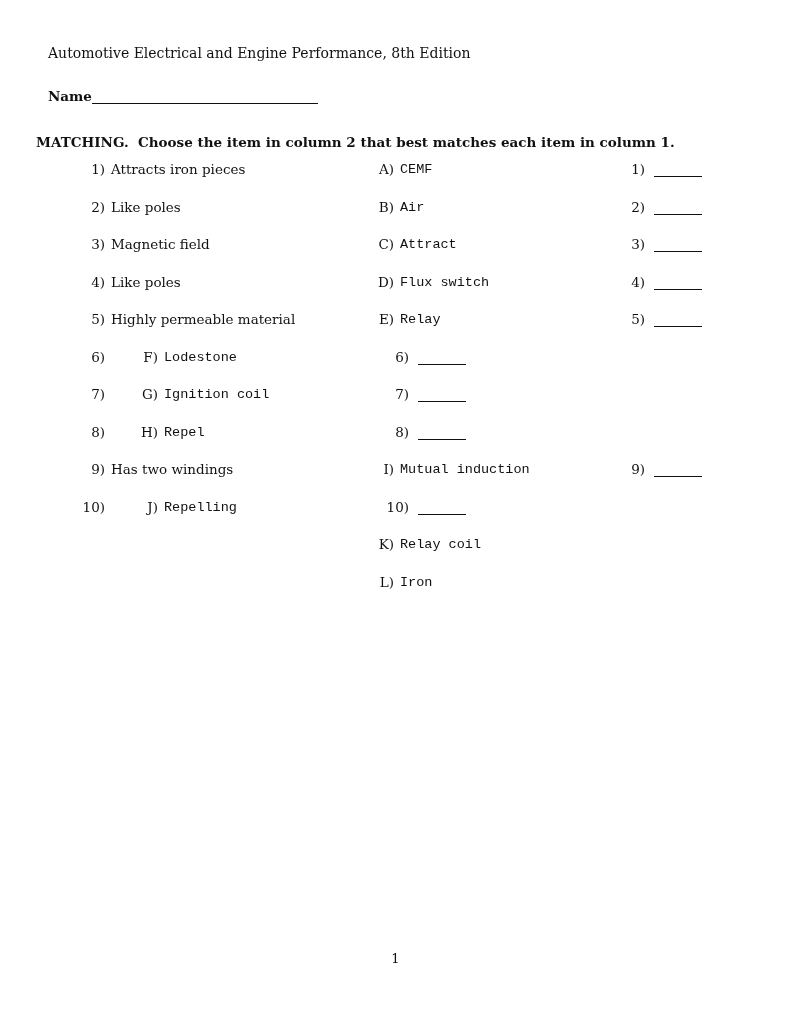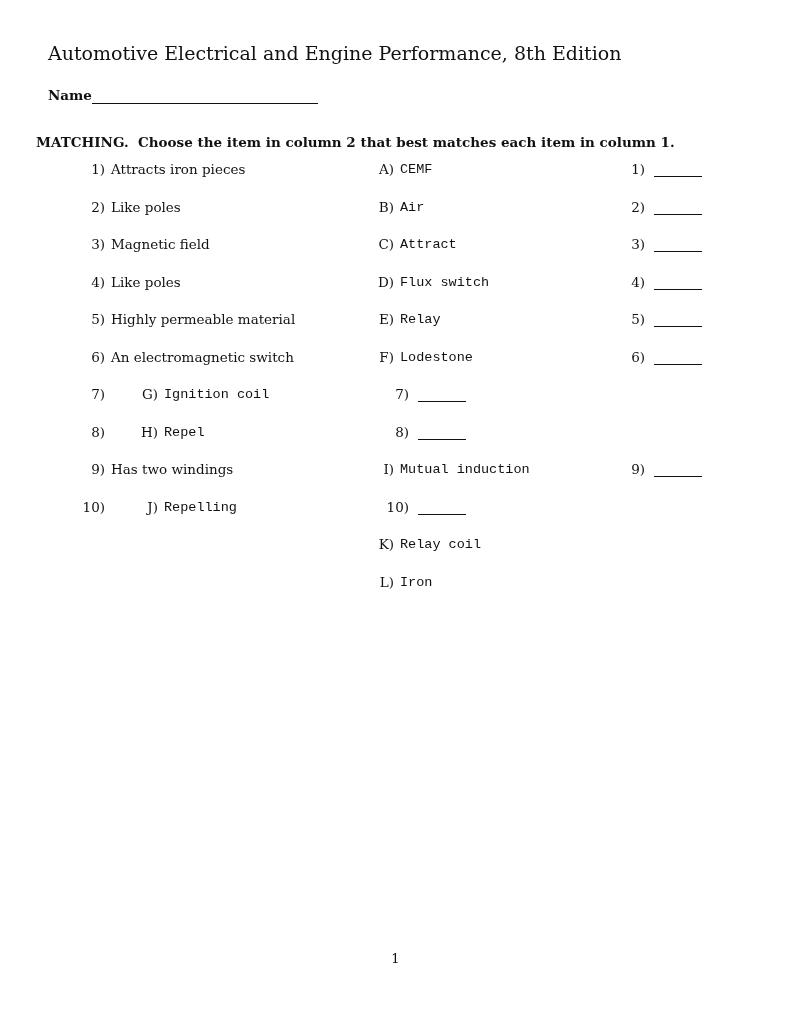--- a/index.html
+++ b/index.html
@@ -14,29 +14,29 @@
     background: #ffffff;
     margin: 0 auto;
     font-family: "DejaVu Serif", "Liberation Serif", serif;
     color: #111111;
     overflow: hidden;
   }
   .doc-header {
     position: absolute;
     left: 48px;
     top: 46px;
-    font-size: 19px;
+    font-size: 14px;
     line-height: 14.5px;
   }
   .name-row {
     position: absolute;
     left: 48px;
     top: 88px;
     display: flex;
-    align-items: flex-start;
+    align-items: center;
     font-size: 13.5px;
   }
   .name-label {
     font-weight: bold;
     line-height: 15px;
   }
   .name-line {
     display: inline-block;
     width: 226px;
     height: 15px;
@@ -142,21 +142,20 @@
       <span class="c1num">5)</span>
       <span class="c1label">Highly permeable material</span>
       <span class="c2num">E)</span>
       <span class="c2label">Relay</span>
       <span class="c3num">5)</span>
       <span class="answer-blank"></span>
     </div>
 
     <div class="match-row">
       <span class="c1num">6)</span>
-      <span class="c1label">An electromagnetic switch</span>
       <span class="c2num">F)</span>
       <span class="c2label">Lodestone</span>
       <span class="c3num">6)</span>
       <span class="answer-blank"></span>
     </div>
 
     <div class="match-row">
       <span class="c1num">7)</span>
       <span class="c2num">G)</span>
       <span class="c2label">Ignition coil</span>

